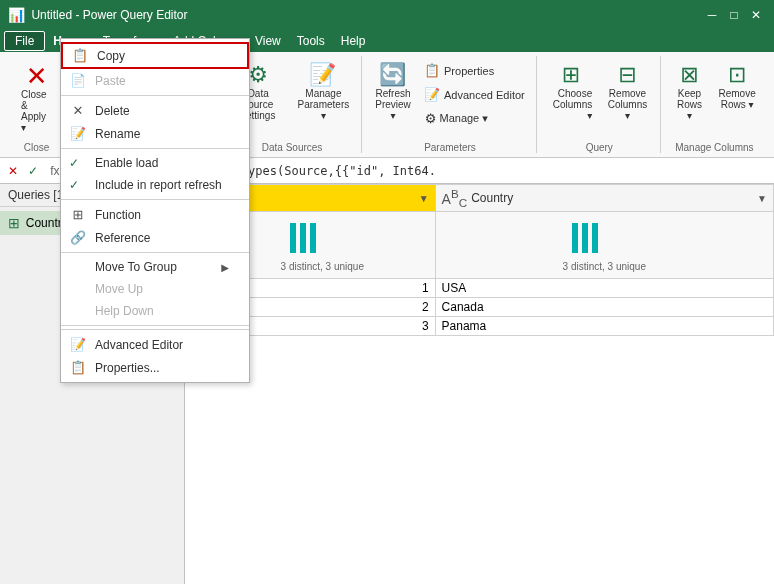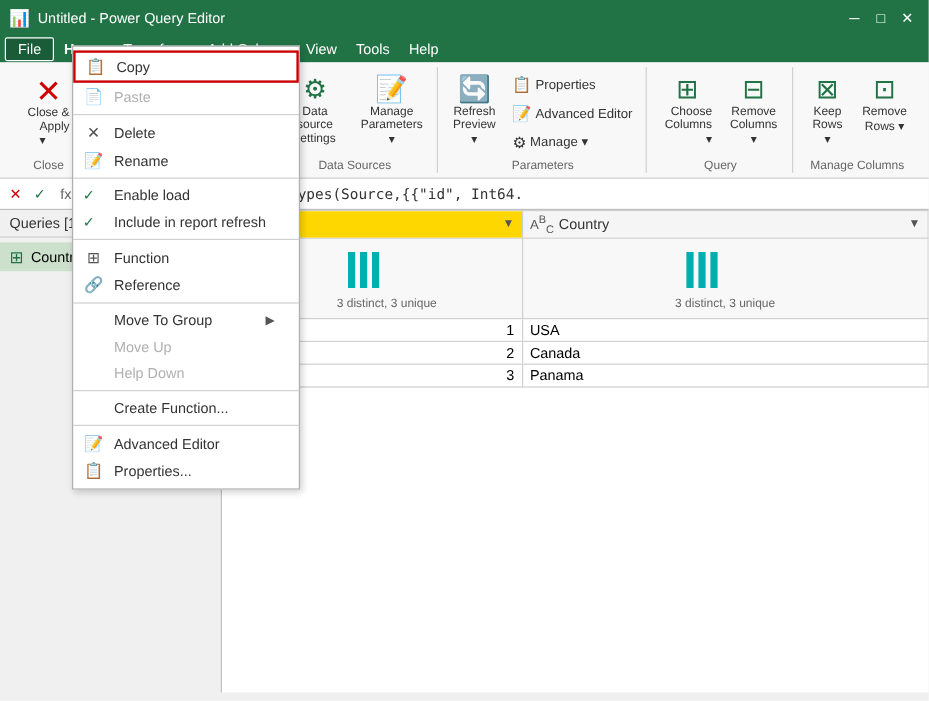--- a/index.html
+++ b/index.html
@@ -278,21 +278,21 @@
   <div class="menu-item">Help</div>
 </div>
 
 <div class="ribbon">
 
   <div class="ribbon-group">
     <div class="ribbon-group-items">
       <div class="ribbon-btn large close-apply-btn" style="display:flex;flex-direction:column;align-items:center;padding:4px 6px;cursor:pointer;border-radius:3px;border:1px solid transparent;min-width:44px;">
         <span style="font-size:26px;color:#cc0000;line-height:1;">✕</span>
         <span style="font-size:10px;color:#333;">Close &amp;</span>
-        <span style="font-size:10px;color:#333;margin-left:12px;">Apply ▾</span>
+        <span style="font-size:10px;color:#333;">Apply ▾</span>
       </div>
     </div>
     <div class="ribbon-group-label">Close</div>
   </div>
 
   <div class="ribbon-group">
     <div class="ribbon-group-items">
       <div class="ribbon-btn large">
         <span style="font-size:22px;color:#217346;">🔌</span>
         <span style="font-size:10px;text-align:center;color:#333;">New<br>Source ▾</span>
@@ -443,24 +443,20 @@
       </div>
       <div class="ctx-item disabled">
         <span class="ctx-icon"> </span>
         <span>Move Up</span>
       </div>
       <div class="ctx-item disabled">
         <span class="ctx-icon"> </span>
         <span>Help Down</span>
       </div>
       <div class="ctx-separator"></div>
-      <div class="ctx-item">
-        <span class="ctx-icon"> </span>
-        <span>Create Function...</span>
-      </div>
       <div class="ctx-separator"></div>
       <div class="ctx-item">
         <span class="ctx-icon">📝</span>
         <span>Advanced Editor</span>
       </div>
       <div class="ctx-item">
         <span class="ctx-icon">📋</span>
         <span>Properties...</span>
       </div>
     </div>
@@ -477,21 +473,21 @@
                 <div class="col-header-left">
                   <span class="col-type-badge">1<sub>2</sub><sup>3</sup></span>
                   <span>id</span>
                 </div>
                 <span class="col-dropdown">▼</span>
               </div>
             </th>
             <th class="country-header" style="min-width:180px;">
               <div class="col-header-content">
                 <div class="col-header-left">
-                  <span class="col-type-badge" style="font-size:11px;color:#555;">A<sup>B</sup><sub>C</sub></span>
+                  <span class="col-type-badge" style="font-size:14px;color:#555;">A<sup>B</sup><sub>C</sub></span>
                   <span>Country</span>
                 </div>
                 <span class="col-dropdown">▼</span>
               </div>
             </th>
           </tr>
           <tr class="stat-row">
             <td class="row-num"></td>
             <td style="background:#f8f8f8;padding:6px 8px;text-align:center;">
               <svg width="80" height="40">

